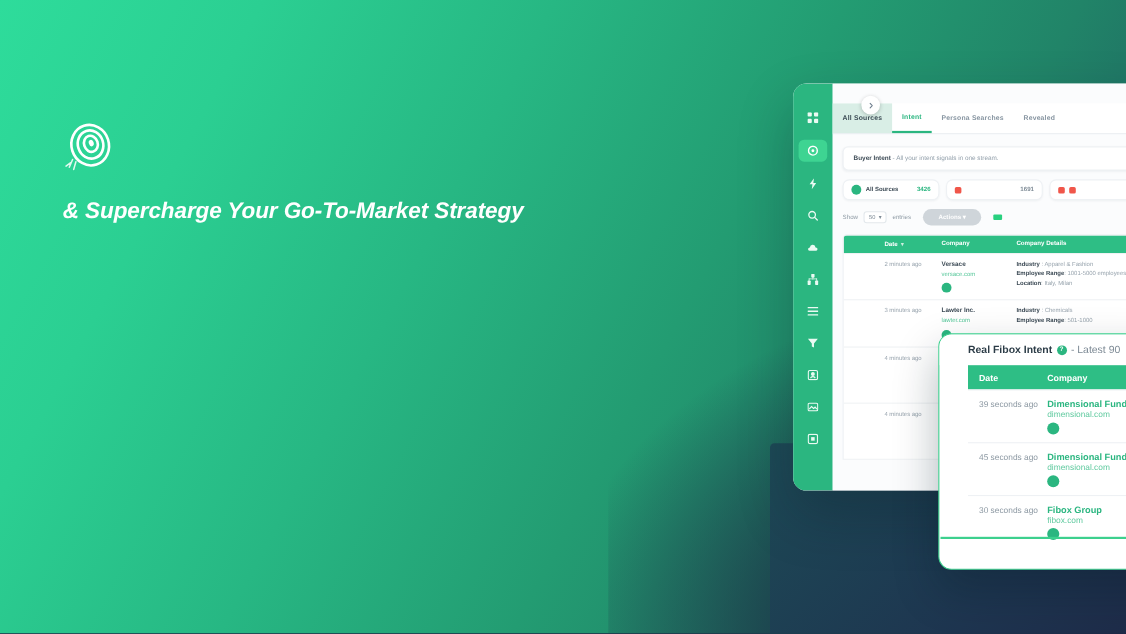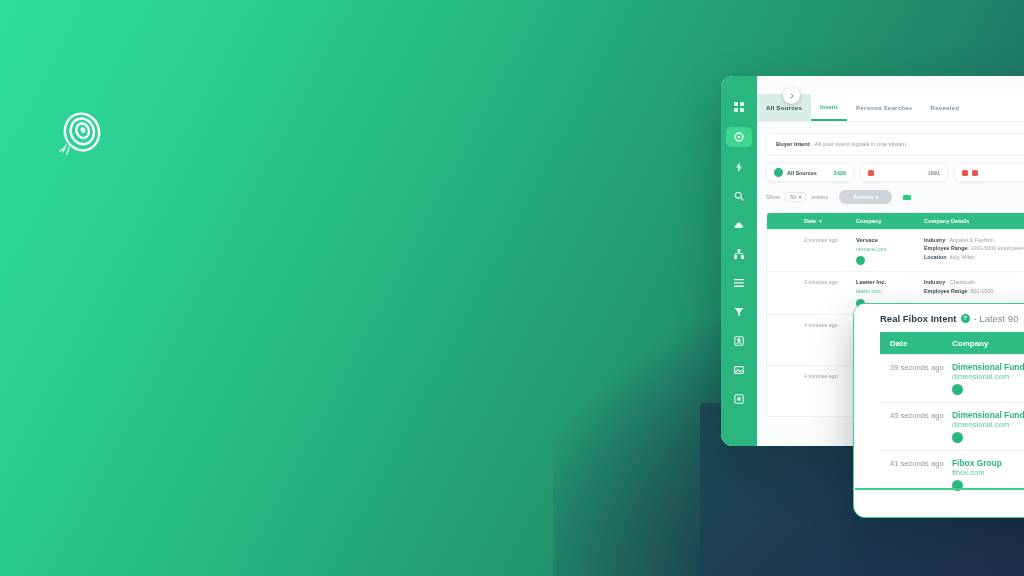--- a/index.html
+++ b/index.html
@@ -184,20 +184,21 @@
 <div id="hero">
   <svg id="logo" viewBox="0 0 50 50">
     <g fill="none" stroke="#ffffff" stroke-width="2.4">
       <ellipse cx="25" cy="24" rx="17" ry="18.5" transform="rotate(-18 25 24)"></ellipse>
       <ellipse cx="25.5" cy="23.5" rx="11.5" ry="13" transform="rotate(-18 25 24)"></ellipse>
       <ellipse cx="26" cy="23" rx="6.2" ry="7.4" transform="rotate(-18 25 24)"></ellipse>
     </g>
     <ellipse cx="26.5" cy="22.5" rx="2.2" ry="3" fill="#ffffff" transform="rotate(-18 25 24)"></ellipse>
     <path d="M9 37 L6 44 M12 39 L10 46 M7 40 L3 43" stroke="#ffffff" stroke-width="1.4" stroke-linecap="round" opacity=".85"></path>
   </svg>
+  <div id="subtitle">&amp; Supercharge Your Go-To-Market Strategy</div>
 </div>
 
 <div id="art">
 
   <div id="darkpanel"></div>
 
   <div id="app" class="card">
     <div id="sidebar">
       <div class="side-ic">
         <svg viewBox="0 0 10 10" fill="#eafaf2">
@@ -406,21 +407,21 @@
     </div>
     <div class="rrow">
       <div class="rd">45 seconds ago</div>
       <div class="rc">
         <div class="rn">Dimensional Fund Advisors</div>
         <div class="ru">dimensional.com</div>
         <div class="rb"></div>
       </div>
     </div>
     <div class="rrow">
-      <div class="rd">41 seconds ago</div>
+      <div class="rd">30 seconds ago</div>
       <div class="rc">
         <div class="rn">Fibox Group</div>
         <div class="ru">fibox.com</div>
         <div class="rb"></div>
       </div>
     </div>
   </div>
 
   <div id="greenline"></div>
 </div>

